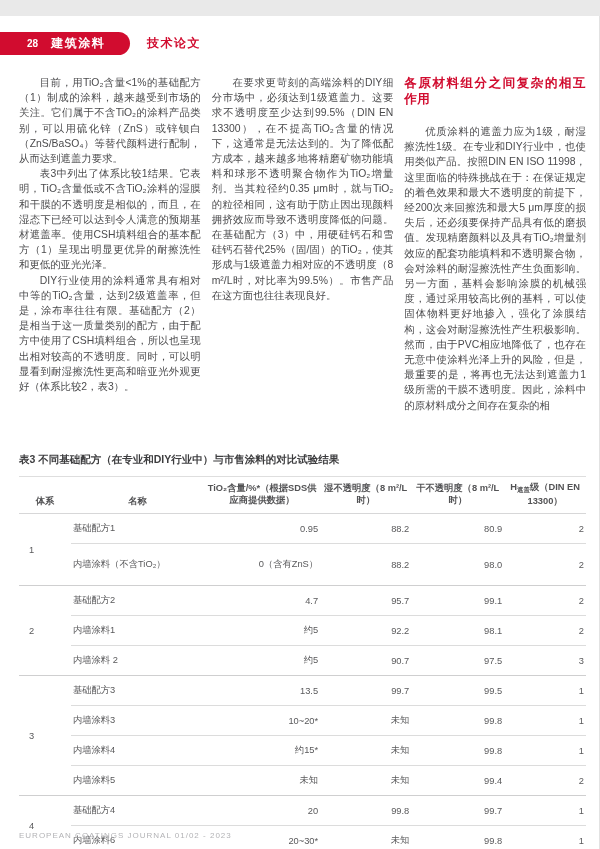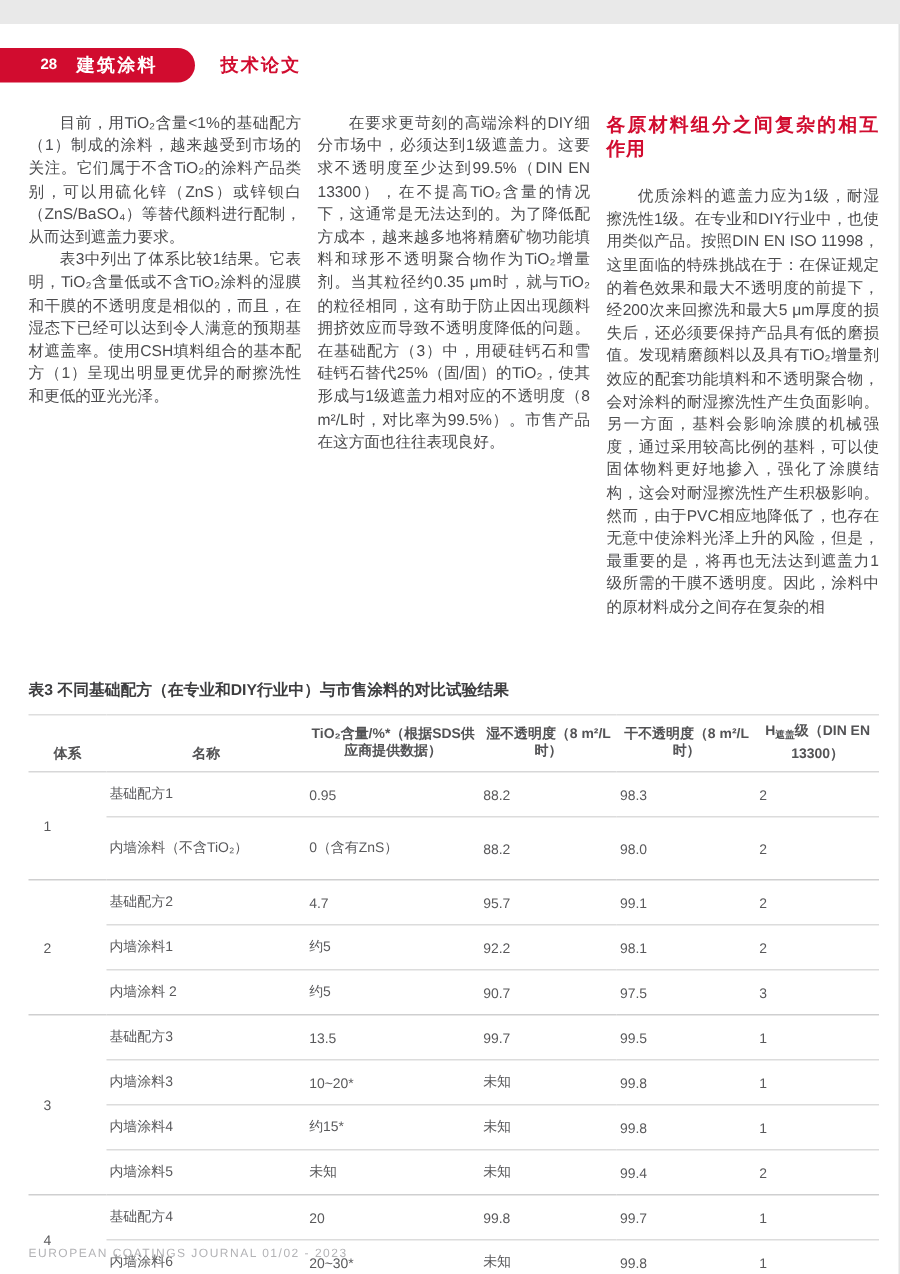--- a/index.html
+++ b/index.html
@@ -44,21 +44,21 @@
     border-top:1px solid #dedede; border-bottom:1px solid #d7d7d8;
     line-height:11.5px;
     text-align:center;
   }
   th.c-sys, th.c-name { text-align:left; vertical-align:bottom; }
   th.c-val { text-align:center; vertical-align:middle; }
   th .wrapbox { display:inline-block; max-width:118px; }
   td { padding:8px 2px; }
   td.c-sys { width:57px; padding-left:10px; color:#59595b; vertical-align:middle; text-align:left; }
   td.c-name { width:148px; text-align:left; }
-  td.c-val { text-align:left; }
+  td.c-val { text-align:right; }
   col.w-tio2 { width:128px; } col.w-wet { width:101px; } col.w-dry { width:103px; } col.w-grade { width:88px; }
   tr.r-sub td { border-top:1px solid #dcdcdc; }
   tr.r-group td { border-top:1px solid #cfcfd0; }
   tr.r-tall td { padding-top:14px; padding-bottom:14px; }
   sub { font-size:7px; vertical-align:-2px; }
   th sub { font-size:6.5px; }
   
   .footer {
     position:absolute; left:19px; top:815px;
     font-size:8px; letter-spacing:1px; color:#b3b3b6;
@@ -72,20 +72,21 @@
   <div class="badge">
     <span class="badge-num">28</span>
     <span class="badge-title">建筑涂料</span>
   </div>
   <div class="article-type">技术论文</div>
 
   <div class="columns">
     <div class="col">
       <p>目前，用TiO₂含量&lt;1%的基础配方（1）制成的涂料，越来越受到市场的关注。它们属于不含TiO₂的涂料产品类别，可以用硫化锌（ZnS）或锌钡白（ZnS/BaSO₄）等替代颜料进行配制，从而达到遮盖力要求。</p>
       <p>表3中列出了体系比较1结果。它表明，TiO₂含量低或不含TiO₂涂料的湿膜和干膜的不透明度是相似的，而且，在湿态下已经可以达到令人满意的预期基材遮盖率。使用CSH填料组合的基本配方（1）呈现出明显更优异的耐擦洗性和更低的亚光光泽。</p>
+      <p>DIY行业使用的涂料通常具有相对中等的TiO₂含量，达到2级遮盖率，但是，涂布率往往有限。基础配方（2）是相当于这一质量类别的配方，由于配方中使用了CSH填料组合，所以也呈现出相对较高的不透明度。同时，可以明显看到耐湿擦洗性更高和暗亚光外观更好（体系比较2，表3）。</p>
     </div>
     <div class="col">
       <p>在要求更苛刻的高端涂料的DIY细分市场中，必须达到1级遮盖力。这要求不透明度至少达到99.5%（DIN EN 13300），在不提高TiO₂含量的情况下，这通常是无法达到的。为了降低配方成本，越来越多地将精磨矿物功能填料和球形不透明聚合物作为TiO₂增量剂。当其粒径约0.35 μm时，就与TiO₂的粒径相同，这有助于防止因出现颜料拥挤效应而导致不透明度降低的问题。在基础配方（3）中，用硬硅钙石和雪硅钙石替代25%（固/固）的TiO₂，使其形成与1级遮盖力相对应的不透明度（8 m²/L时，对比率为99.5%）。市售产品在这方面也往往表现良好。</p>
     </div>
     <div class="col">
       <div class="col-heading">各原材料组分之间复杂的相互作用</div>
       <p>优质涂料的遮盖力应为1级，耐湿擦洗性1级。在专业和DIY行业中，也使用类似产品。按照DIN EN ISO 11998，这里面临的特殊挑战在于：在保证规定的着色效果和最大不透明度的前提下，经200次来回擦洗和最大5 μm厚度的损失后，还必须要保持产品具有低的磨损值。发现精磨颜料以及具有TiO₂增量剂效应的配套功能填料和不透明聚合物，会对涂料的耐湿擦洗性产生负面影响。另一方面，基料会影响涂膜的机械强度，通过采用较高比例的基料，可以使固体物料更好地掺入，强化了涂膜结构，这会对耐湿擦洗性产生积极影响。然而，由于PVC相应地降低了，也存在无意中使涂料光泽上升的风险，但是，最重要的是，将再也无法达到遮盖力1级所需的干膜不透明度。因此，涂料中的原材料成分之间存在复杂的相</p>
     </div>
   </div>
 
@@ -110,21 +111,21 @@
           <th class="c-val"><span>H</span><sub>遮盖</sub><span>级（DIN EN 13300）</span></th>
         </tr>
       </thead>
       <tbody>
 
         <tr>
           <td class="c-sys" rowspan="2">1</td>
           <td class="c-name">基础配方1</td>
           <td class="c-val">0.95</td>
           <td class="c-val">88.2</td>
-          <td class="c-val">98.3</td>
+          <td class="c-val">80.9</td>
           <td class="c-val">2</td>
         </tr>
         <tr class="r-sub r-tall">
           <td class="c-name">内墙涂料（不含TiO₂）</td>
           <td class="c-val">0（含有ZnS）</td>
           <td class="c-val">88.2</td>
           <td class="c-val">98.0</td>
           <td class="c-val">2</td>
         </tr>
 

